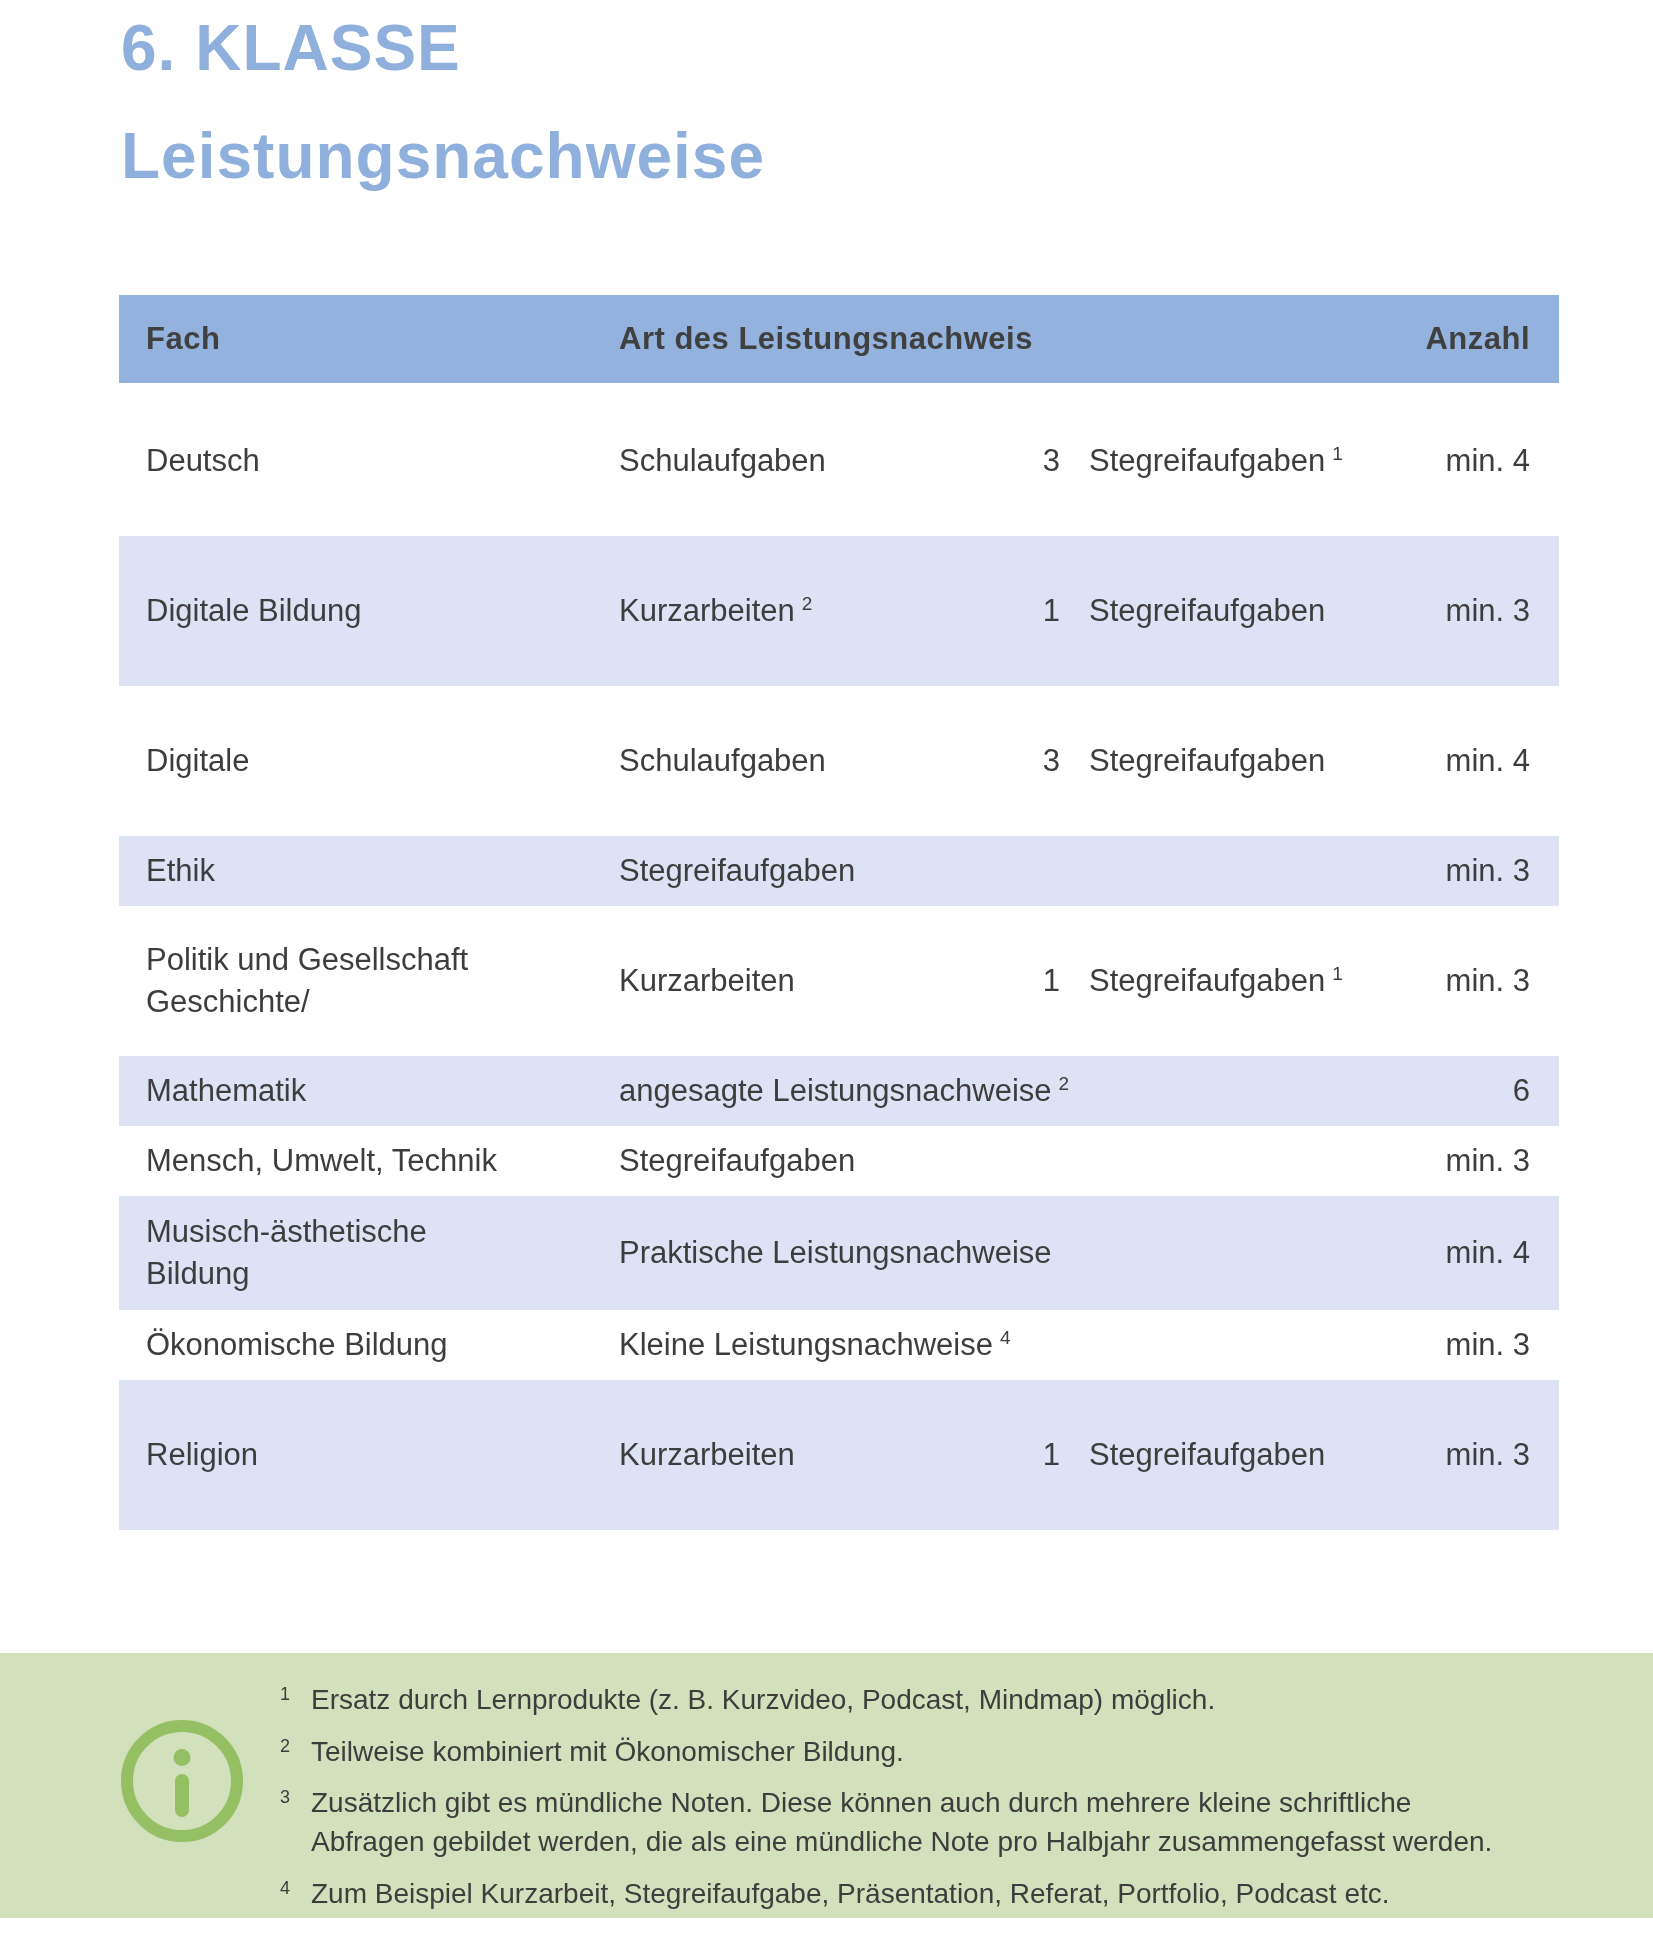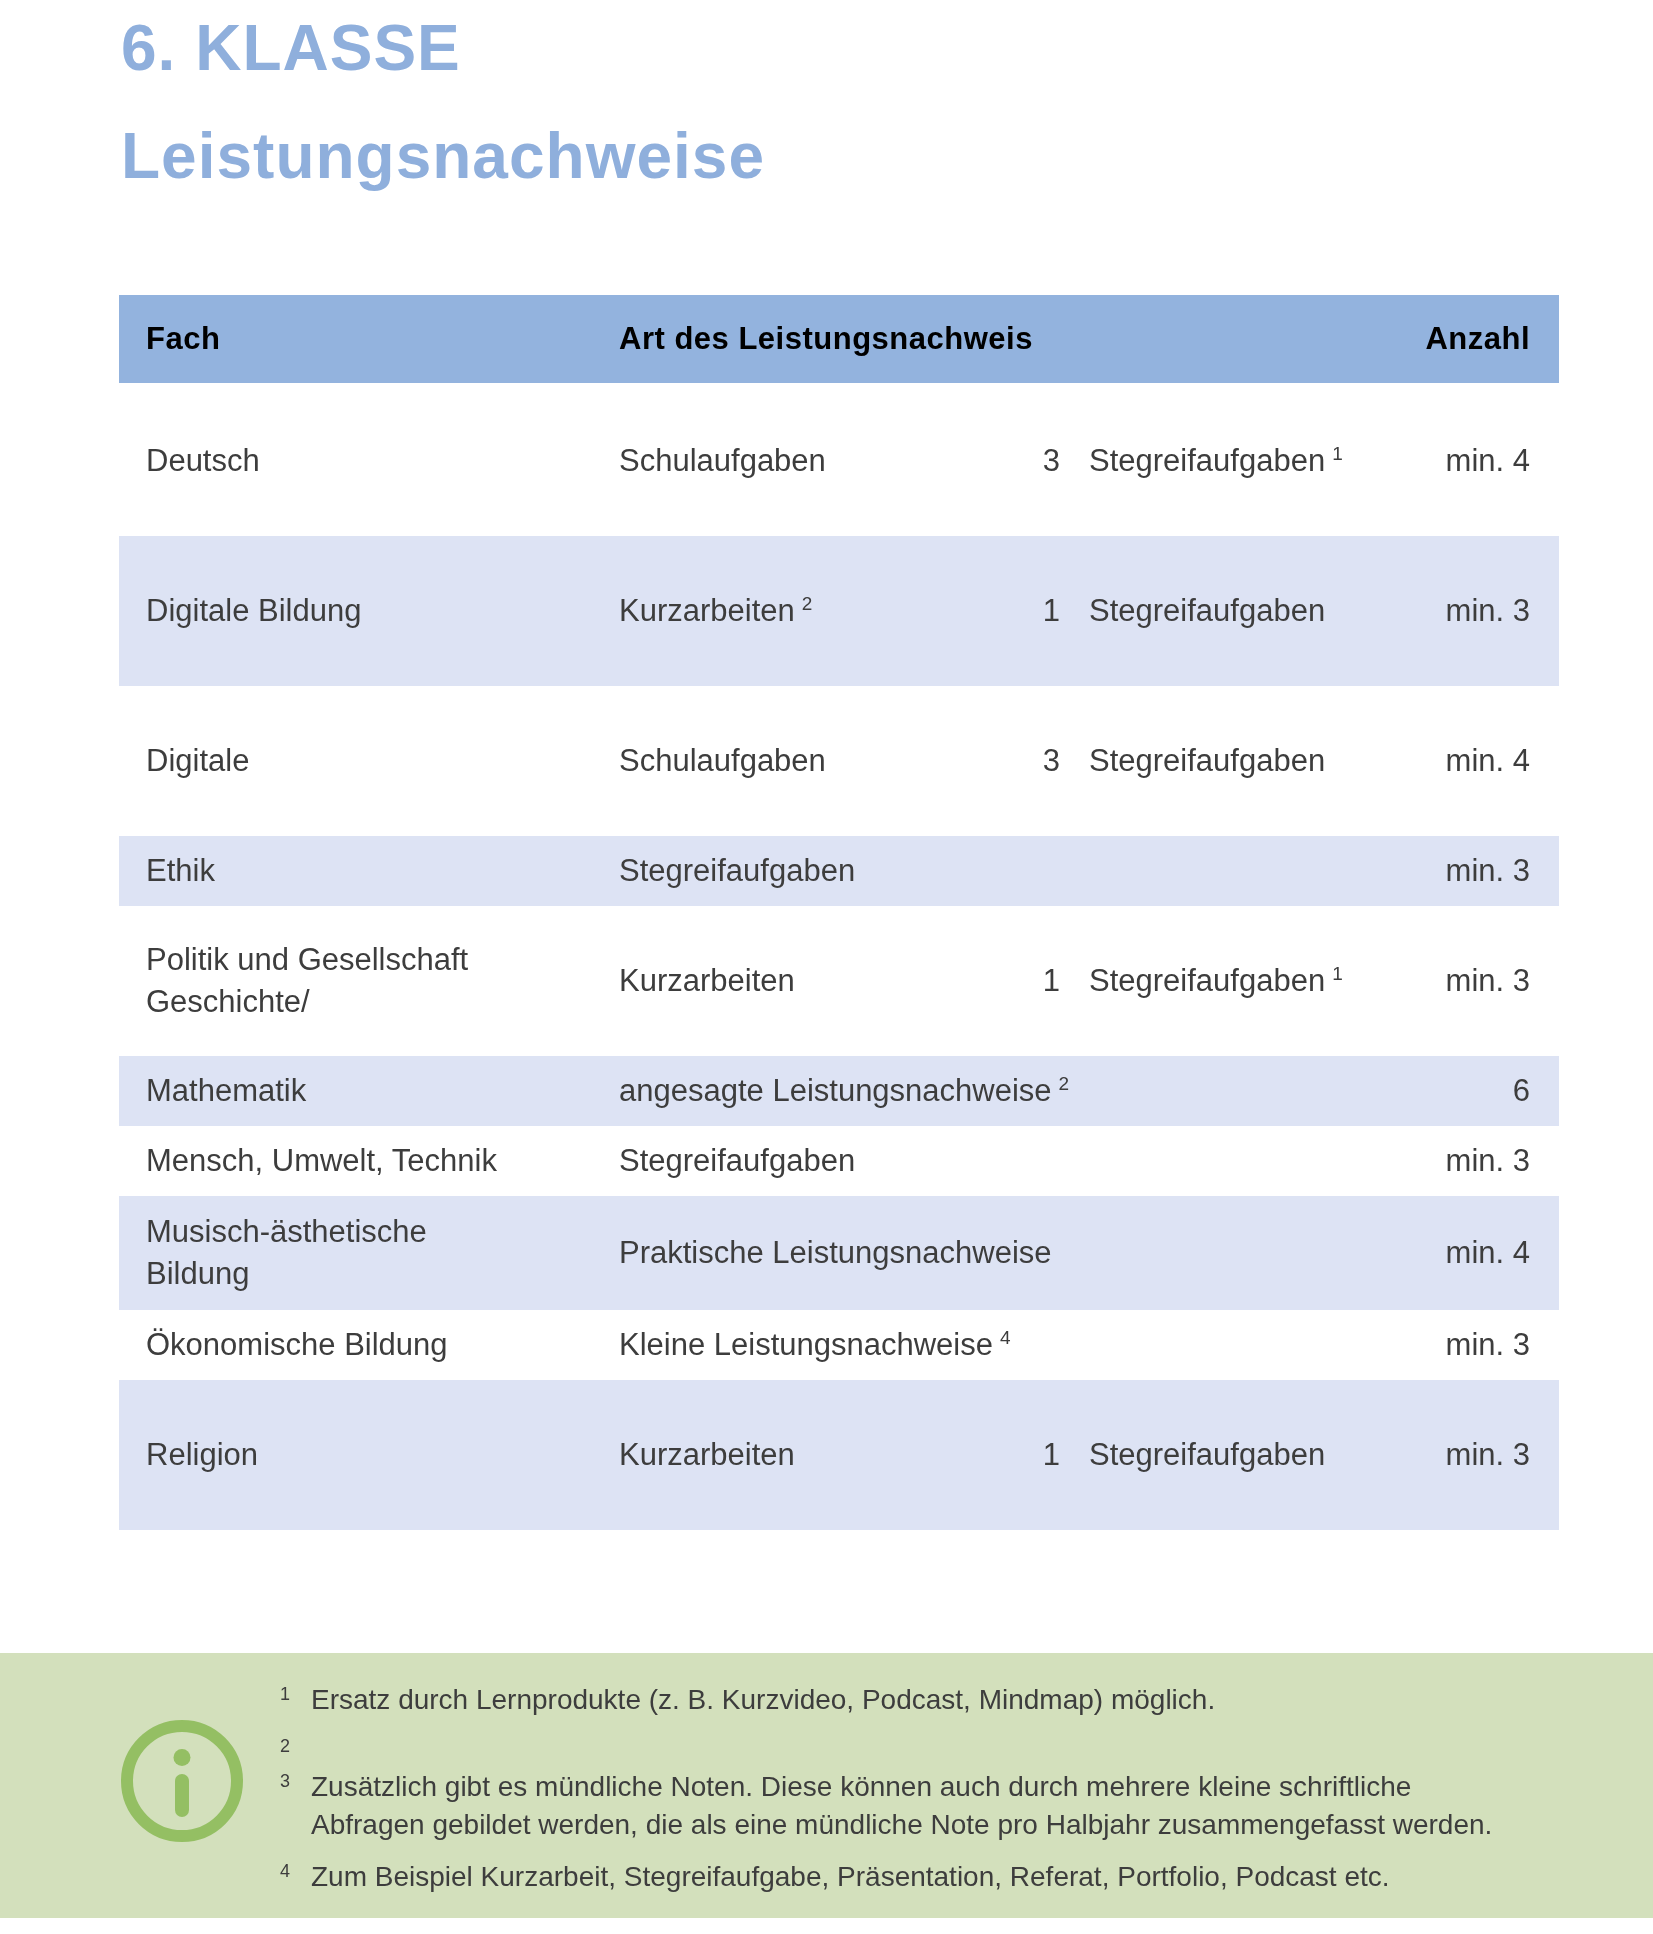--- a/index.html
+++ b/index.html
@@ -20,21 +20,21 @@
     line-height: 1; white-space: nowrap;
   }
   .title1 { top: 16px; }
   .title2 { top: 124px; }
 
   
   .table { position: absolute; left: 119px; top: 295px; width: 1440px; }
 
   .thead {
     height: 88px; margin-bottom: 3px;
-    background: #93b3de; color: #000000;
+    background: #93b3de; color: #404040;
     display: flex; align-items: center;
     font-size: 31px; font-weight: bold; letter-spacing: 0.5px;
   }
   .col-fach  { width: 500px; padding-left: 27px; }
   .col-art   { flex: 1; }
   .col-anzahl{ width: 210px; padding-right: 29px; text-align: right; }
 
   .group { display: flex; }
   .group.shaded { background: #dde3f4; }
   .group.rows2 { height: 150px; }
@@ -252,20 +252,21 @@
     <div class="info-dot"></div>
     <div class="info-stem"></div>
   </div>
   <div class="footnotes">
     <div class="fn">
       <div class="fn-sup">1</div>
       <div class="fn-text">Ersatz durch Lernprodukte (z. B. Kurzvideo, Podcast, Mindmap) möglich.</div>
     </div>
     <div class="fn">
       <div class="fn-sup">2</div>
+      <div class="fn-text">Teilweise kombiniert mit Ökonomischer Bildung.</div>
     </div>
     <div class="fn">
       <div class="fn-sup">3</div>
       <div>
         <div class="fn-text">Zusätzlich gibt es mündliche Noten. Diese können auch durch mehrere kleine schriftliche</div>
         <div class="fn-text">Abfragen gebildet werden, die als eine mündliche Note pro Halbjahr zusammengefasst werden.</div>
       </div>
     </div>
     <div class="fn">
       <div class="fn-sup">4</div>

